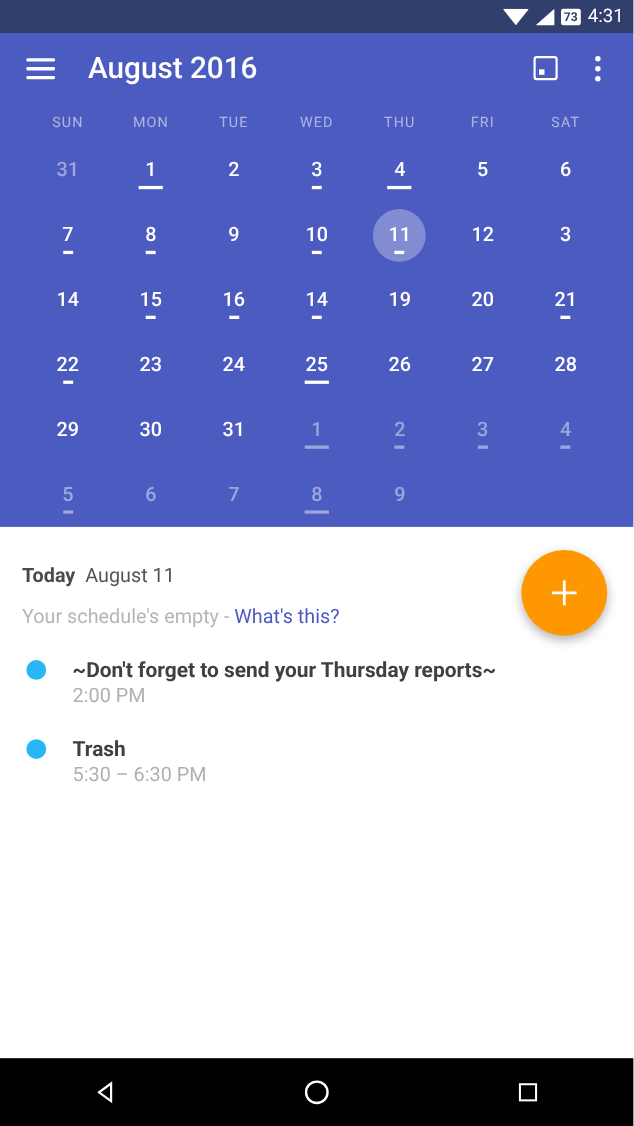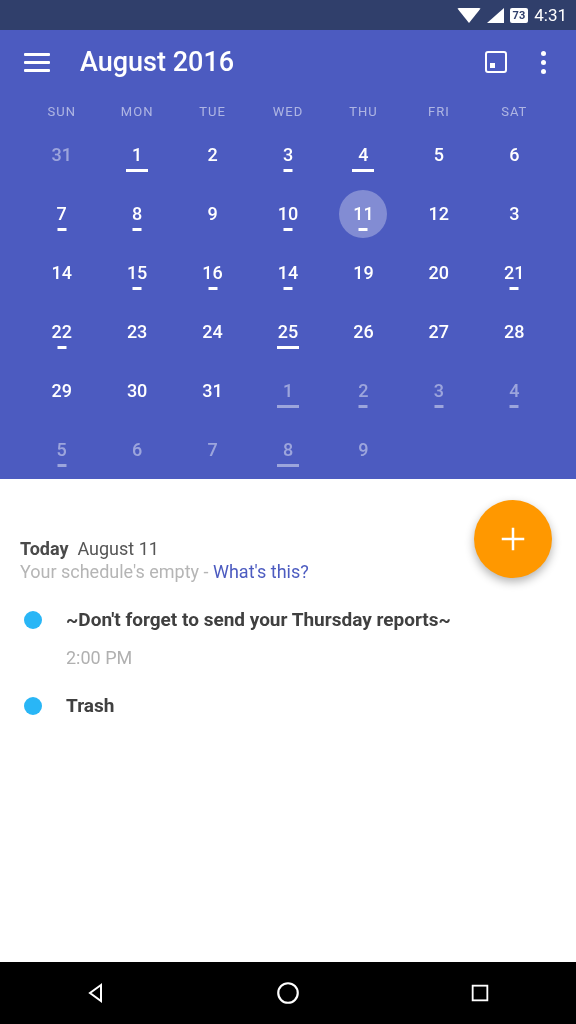--- a/index.html
+++ b/index.html
@@ -22,28 +22,28 @@
 .dow div { color: rgba(255,255,255,0.55); font-size: 13px; letter-spacing: 1px; }
 .grid { display: grid; grid-template-columns: repeat(7, 1fr); text-align: center; }
 .cell { height: 59px; display: flex; align-items: center; justify-content: center; position: relative; cursor:pointer; }
 .cell .num { color: #fff; font-size: 18px; font-weight: 500; position: relative; z-index: 2; }
 .cell.fade .num { color: rgba(255,255,255,0.45); }
 .cell .dash { position: absolute; bottom: 12px; left: 50%; transform: translateX(-50%); width: 9px; height: 3px; background: #fff; z-index: 2; }
 .cell.fade .dash { background: rgba(255,255,255,0.45); }
 .cell .dash.wide { width: 22px; }
 .cell.today::before { content: ""; position: absolute; width: 48px; height: 48px; border-radius: 50%; background: rgba(255,255,255,0.3); z-index: 1; }
 .agenda { padding: 34px 20px 0; position: relative; }
-.agenda-head { font-size: 18px; color: #555; margin-top: 25px; }
+.agenda-head { font-size: 18px; color: #555; }
 .agenda-head b { font-weight: 700; color: #4a4a4a; }
-.empty-line { margin-top: 2px; font-size: 18px; color: #b5b5b5; }
+.empty-line { margin-top: 16px; font-size: 18px; color: #b5b5b5; }
 .empty-line a { color: #4c5bc0; text-decoration: none; }
 .event { display: flex; align-items: flex-start; margin-top: 26px; gap: 24px; cursor:pointer; }
 .dot { width: 18px; height: 18px; background: #29b6f6; border-radius: 50%; margin-top: 3px; flex-shrink: 0; margin-left: 4px; }
 .event-body .t1 { color: #404040; font-size: 19px; font-weight: 700; }
-.event-body .t2 { color: #b0b0b0; font-size: 18px; margin-top: 16px; }
+.event-body .t2 { color: #b0b0b0; font-size: 18px; margin-top: 2px; }
 .fab { position: absolute; right: 24px; top: 500px; width: 78px; height: 78px; border-radius: 50%; background: #ff9800; display: flex; align-items: center; justify-content: center; box-shadow: 0 4px 10px rgba(0,0,0,0.3); cursor:pointer; z-index: 10; }
 .fab svg { width: 30px; height: 30px; }
 .navbar { position: absolute; bottom: 0; left: 0; right: 0; height: 62px; background: #000; display: flex; align-items: center; justify-content: space-around; }
 .navbar .btn { width: 28px; height: 28px; cursor:pointer; display:flex; align-items:center; justify-content:center; }
 </style>
 </head>
 <body>
 
 <div class="status-bar">
   <div class="wifi"></div>
@@ -234,20 +234,21 @@
         <div class="dot"></div>
         <div class="event-body">
           <div class="t1">~Don't forget to send your Thursday reports~</div>
           <div class="t2">2:00 PM</div>
         </div>
       </div>
       <div class="event">
         <div class="dot"></div>
         <div class="event-body">
           <div class="t1">Trash</div>
+          <div class="t2">5:30 – 6:30 PM</div>
         </div>
       </div>
     </div>
 </div>
 
 <div class="fab">
   <svg viewBox="0 0 24 24">
       <path d="M11 3h2v18h-2zM3 11h18v2H3z" fill="#fff"></path>
     </svg>
 </div>

